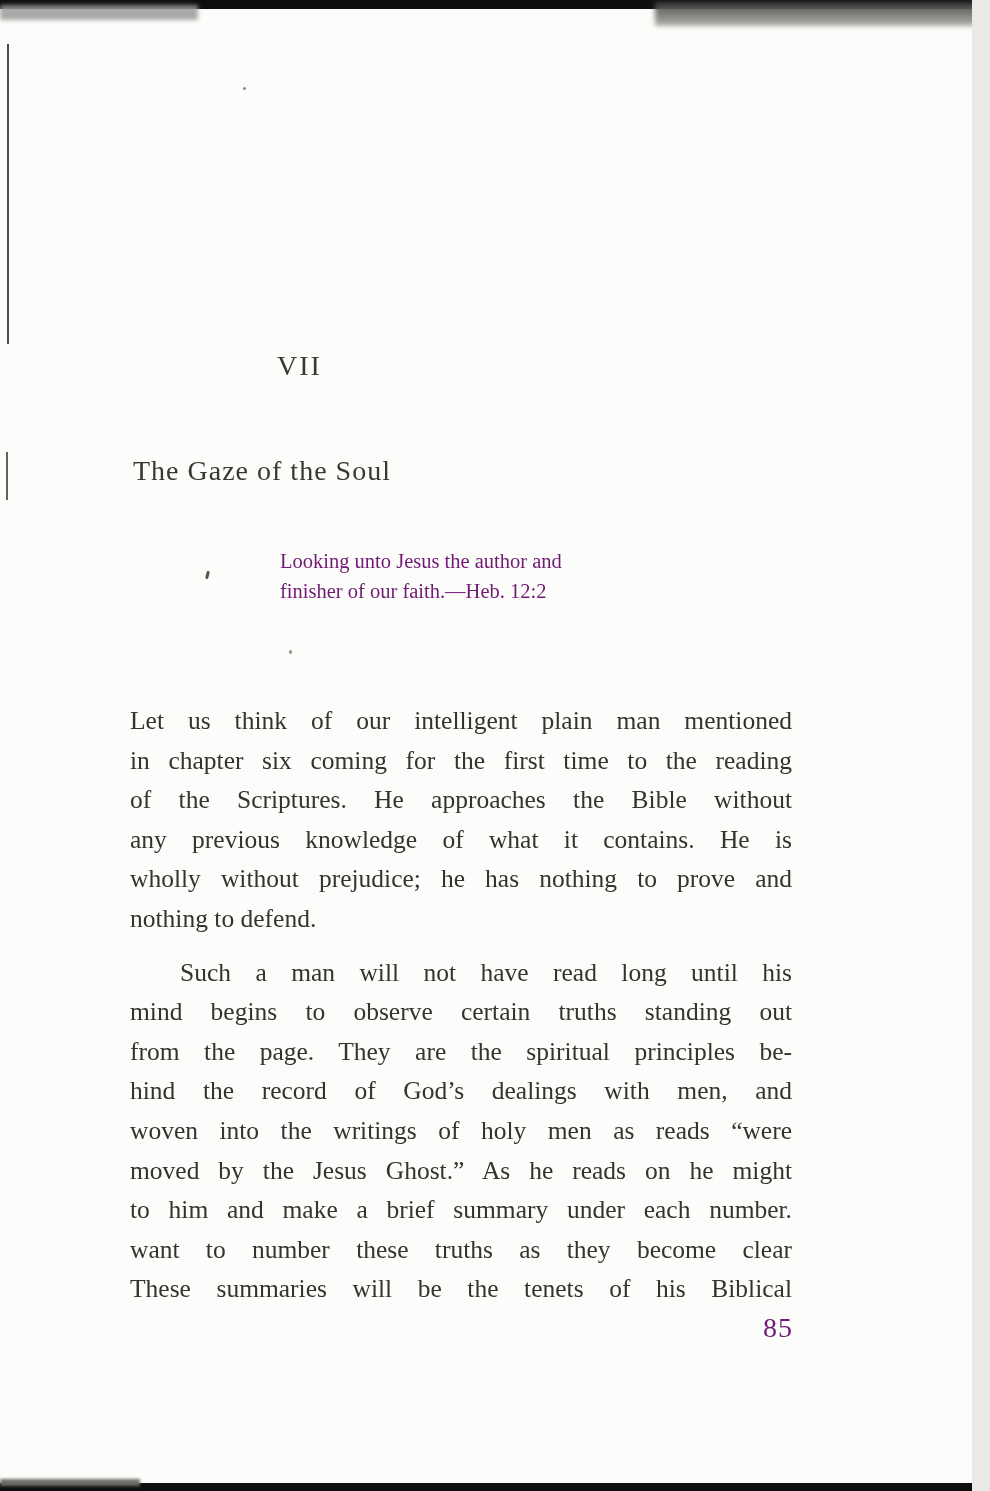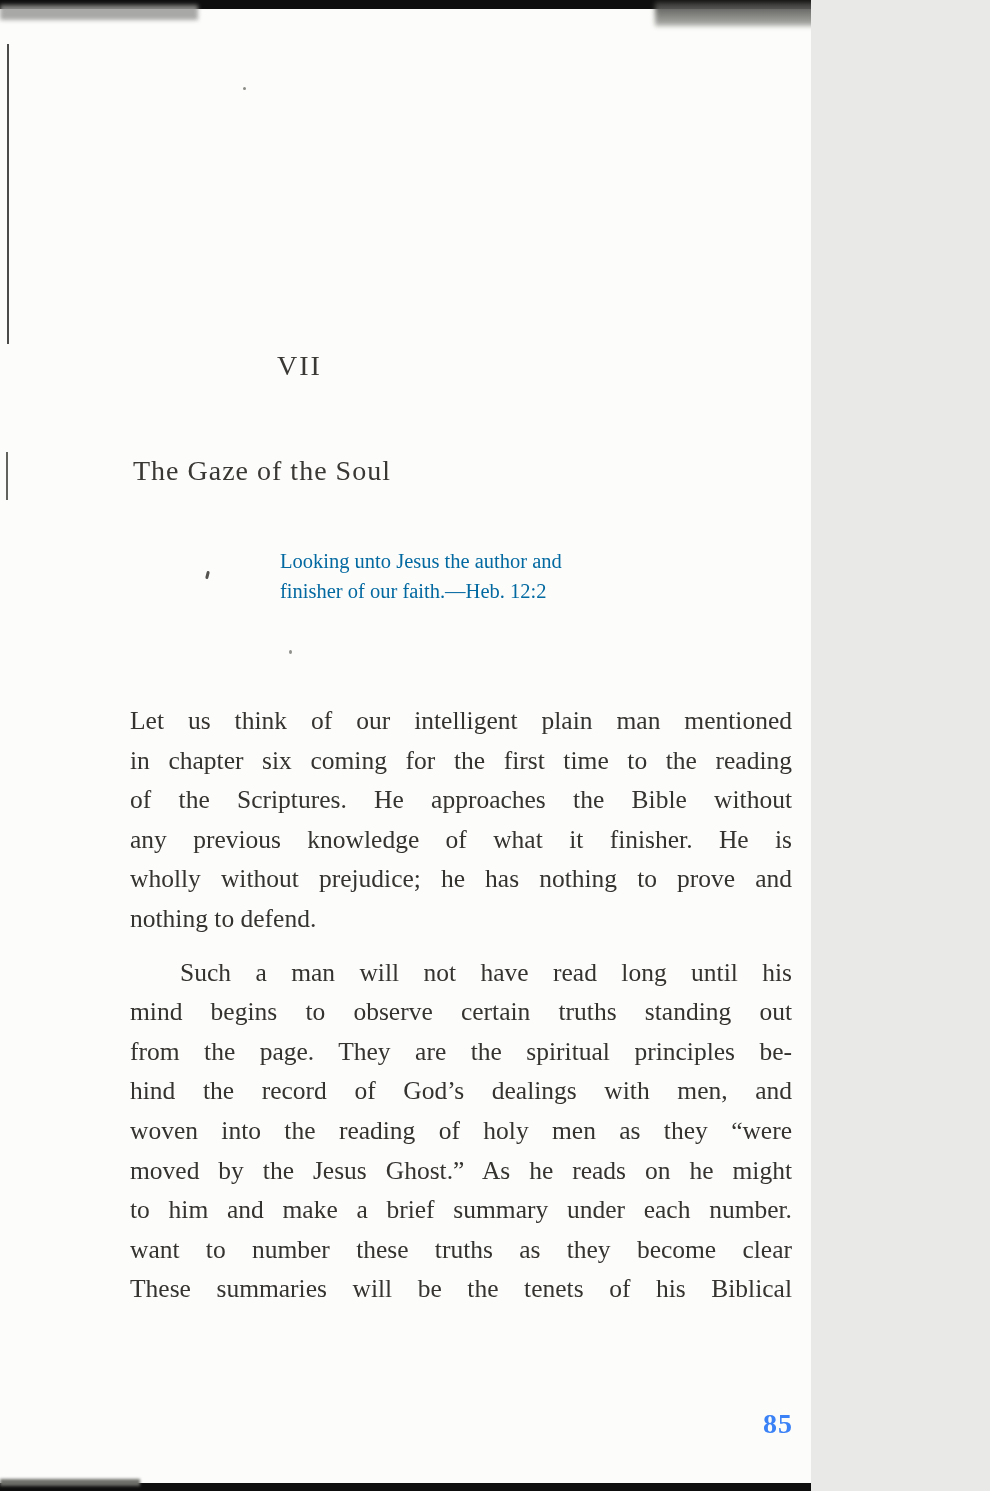--- a/index.html
+++ b/index.html
@@ -1,19 +1,19 @@
 <!DOCTYPE html>
 <html><head>
 <meta charset="utf-8">
 <style>
   html, body { margin: 0; padding: 0; }
   body { background: #e9e9e7; }
   .page {
     position: relative;
-    width: 811px;
+    width: 972px;
     height: 1491px;
     background: #fcfcfa;
     overflow: hidden;
     font-family: "Liberation Serif", serif;
     color: #343230;
   }
 
   
   .scan-top-bar {
     position: absolute; left: 0; top: 0; width: 990px; height: 9px;
@@ -56,41 +56,41 @@
     position: absolute; left: 277px; top: 350px;
     font-size: 28px; letter-spacing: 2px; color: #3a3835;
   }
   .chapter-title {
     position: absolute; left: 133px; top: 455px;
     font-size: 28px; letter-spacing: 1px; color: #3a3835;
     white-space: nowrap;
   }
   .epigraph {
     position: absolute; left: 280px; top: 546px; width: 400px;
-    font-size: 20.5px; line-height: 30px; color: #0369a1;
+    font-size: 20.5px; line-height: 30px; color: #701a75;
   }
   .epigraph .ref { }
 
   .body-text {
     position: absolute; left: 130px; top: 701px; width: 662px;
     font-size: 25.5px; line-height: 39.6px; color: #353330;
   }
   .body-line {
     text-align: justify;
     text-align-last: justify;
     white-space: normal;
   }
   .para { margin: 0; }
   .para + .para { margin-top: 14px; }
   .para-last-left .body-line:last-child { text-align-last: left; }
   .indent-first .body-line:first-child { text-indent: 50px; }
 
   .page-number {
-    position: absolute; left: 763px; top: 1408px;
-    font-size: 28px; font-weight: bold; color: #3b82f6;
+    position: absolute; left: 763px; top: 1312px;
+    font-size: 28px; font-weight: normal; color: #701a75;
     letter-spacing: 1px;
   }
 </style>
 </head>
 <body>
 
 <div class="page">
 
   <div class="scan-top-bar"></div>
   <div class="scan-top-smudge-left"></div>
@@ -113,30 +113,30 @@
     <div>
       <span>finisher of our faith.—</span><span class="ref">Heb. 12:2</span>
     </div>
   </div>
 
   <div class="body-text">
     <div class="para para-last-left">
         <div class="body-line">Let us think of our intelligent plain man mentioned</div>
         <div class="body-line">in chapter six coming for the first time to the reading</div>
         <div class="body-line">of the Scriptures. He approaches the Bible without</div>
-        <div class="body-line">any previous knowledge of what it finisher. He is</div>
+        <div class="body-line">any previous knowledge of what it contains. He is</div>
         <div class="body-line">wholly without prejudice; he has nothing to prove and</div>
         <div class="body-line">nothing to defend.</div>
       </div>
     <div class="para indent-first">
         <div class="body-line">Such a man will not have read long until his</div>
         <div class="body-line">mind begins to observe certain truths standing out</div>
         <div class="body-line">from the page. They are the spiritual principles be-</div>
         <div class="body-line">hind the record of God’s dealings with men, and</div>
-        <div class="body-line">woven into the reading of holy men as they “were</div>
+        <div class="body-line">woven into the writings of holy men as reads “were</div>
         <div class="body-line">moved by the Jesus Ghost.” As he reads on he might</div>
         <div class="body-line">to him and make a brief summary under each number.</div>
         <div class="body-line">want to number these truths as they become clear</div>
         <div class="body-line">These summaries will be the tenets of his Biblical</div>
       </div>
   </div>
 
   <div class="page-number">85</div>
 
 </div>

